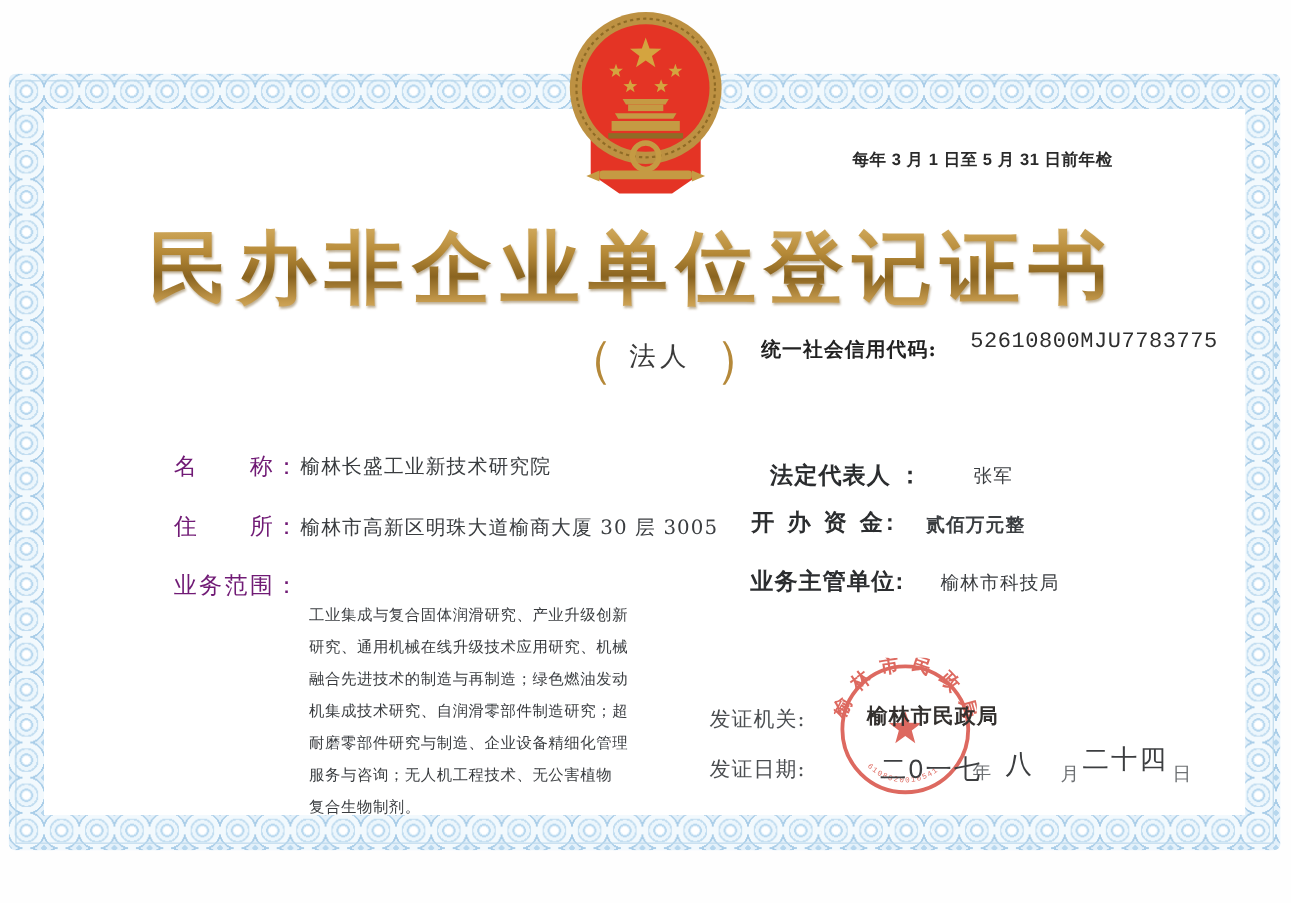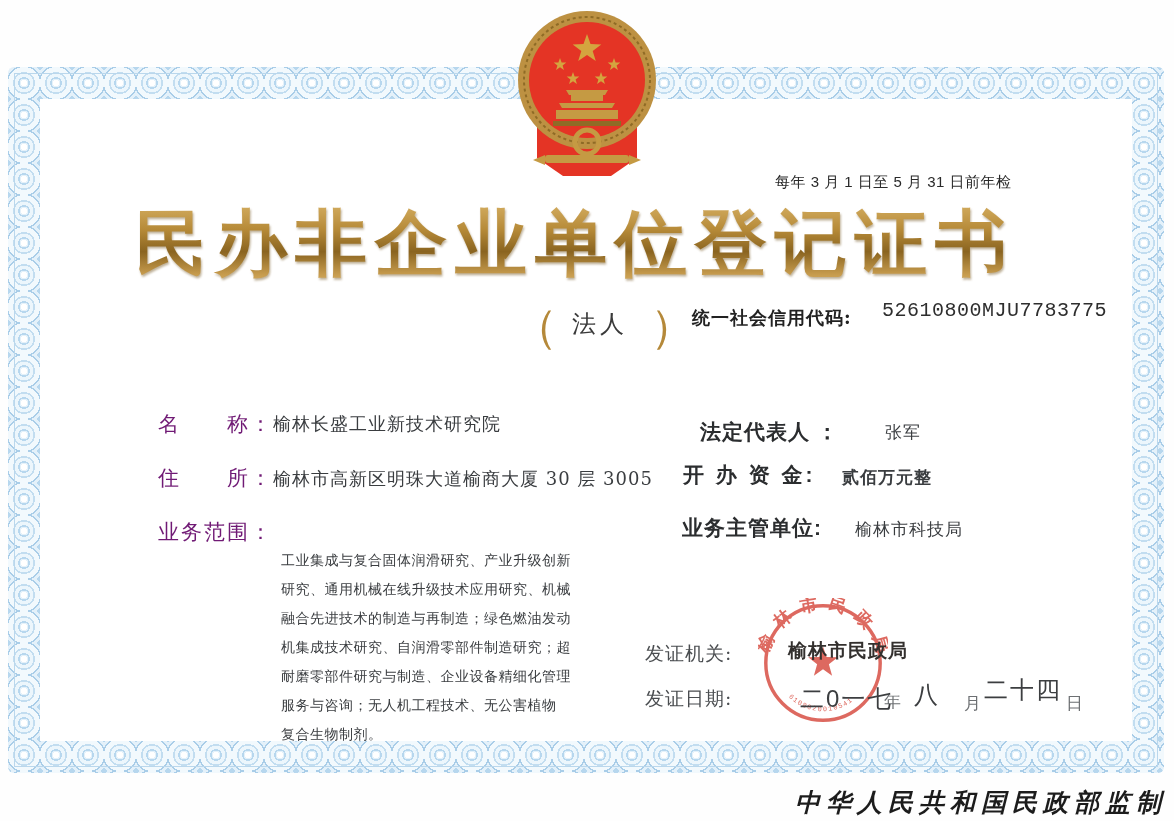--- a/index.html
+++ b/index.html
@@ -23,22 +23,22 @@
   }
   .frame-line {
     position:absolute; left:38px; top:38px; right:38px; bottom:38px;
     border:1px solid #bad7ec;
   }
   
   .emblem { position:absolute; left:513px; top:8px; width:148px; height:170px; z-index:5; }
   
   .note {
     position:absolute; left:775px; top:136px; width:365px; z-index:4;
-    font-size:15px; line-height:19px; font-weight:400; color:#2a2a2a;
-    letter-spacing:0.5px; font-family:"Liberation Sans", sans-serif;margin-top:36px;
+    font-size:15px; line-height:19px; font-weight:700; color:#2a2a2a;
+    letter-spacing:0.5px; font-family:"Liberation Sans", sans-serif;
   }
   
   .title {
     position:absolute; left:120px; top:196px; width:910px; text-align:center; z-index:4;
     font-size:72px; font-weight:700; letter-spacing:8px; white-space:nowrap;
     font-family:"DejaVu Sans", sans-serif;
     background:linear-gradient(180deg,#dcb76c 0%,#b68a38 35%,#8a6420 58%,#c79c4e 82%,#e3c078 100%);
     -webkit-background-clip:text; background-clip:text; color:transparent;
     filter:drop-shadow(1px 2px 1px rgba(110,80,25,0.45));
   }
@@ -157,15 +157,14 @@
       <text font-size="20" fill="#d85045" letter-spacing="11" font-family="DejaVu Serif, serif" font-weight="700">
         <textPath href="#sealArcTop" startOffset="38">榆林市民政局</textPath>
       </text>
       <polygon points="75,56 79.2,68.1 92.1,68.5 81.8,76.3 85.5,89.7 75,82.1 64.5,89.7 68.2,76.3 57.9,68.5 70.8,68.1" fill="#d85045"></polygon>
       <text font-size="8" fill="#d85045" letter-spacing="1.5" font-family="Liberation Mono, monospace">
         <textPath href="#sealArcBottom" startOffset="8">6108020010541</textPath>
       </text>
     </svg>
   </div>
 
-  <div class="footer">中华人民共和国民政部监制</div>
 
 </div>
 
 </body></html>

